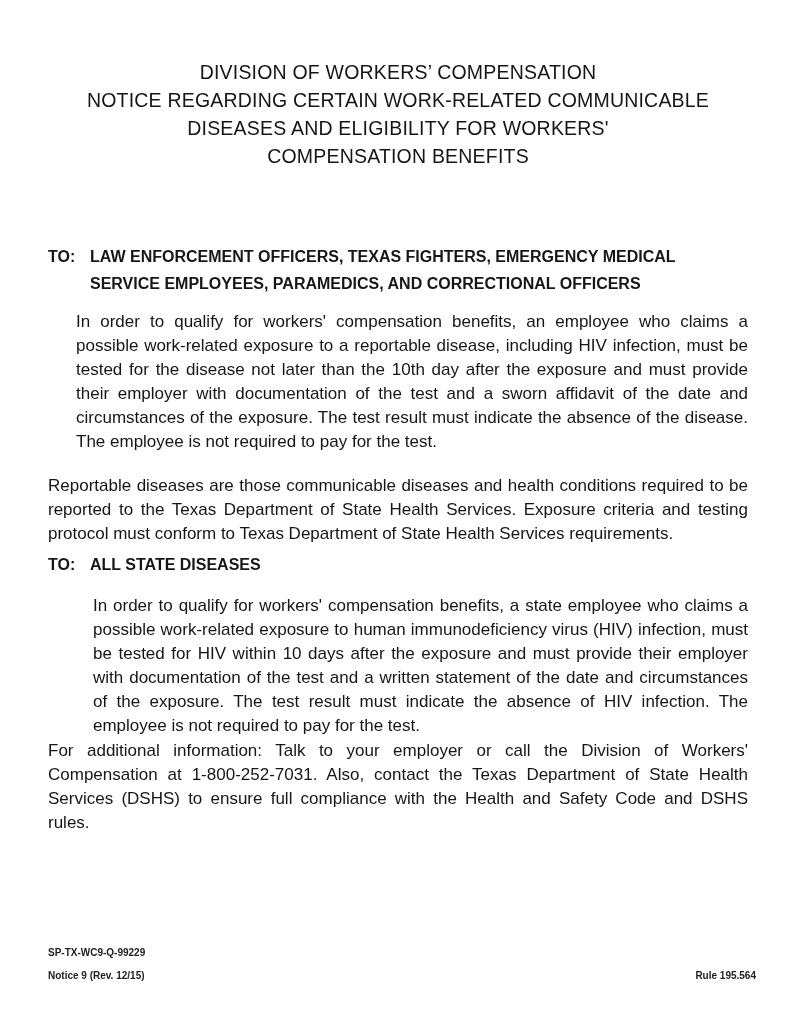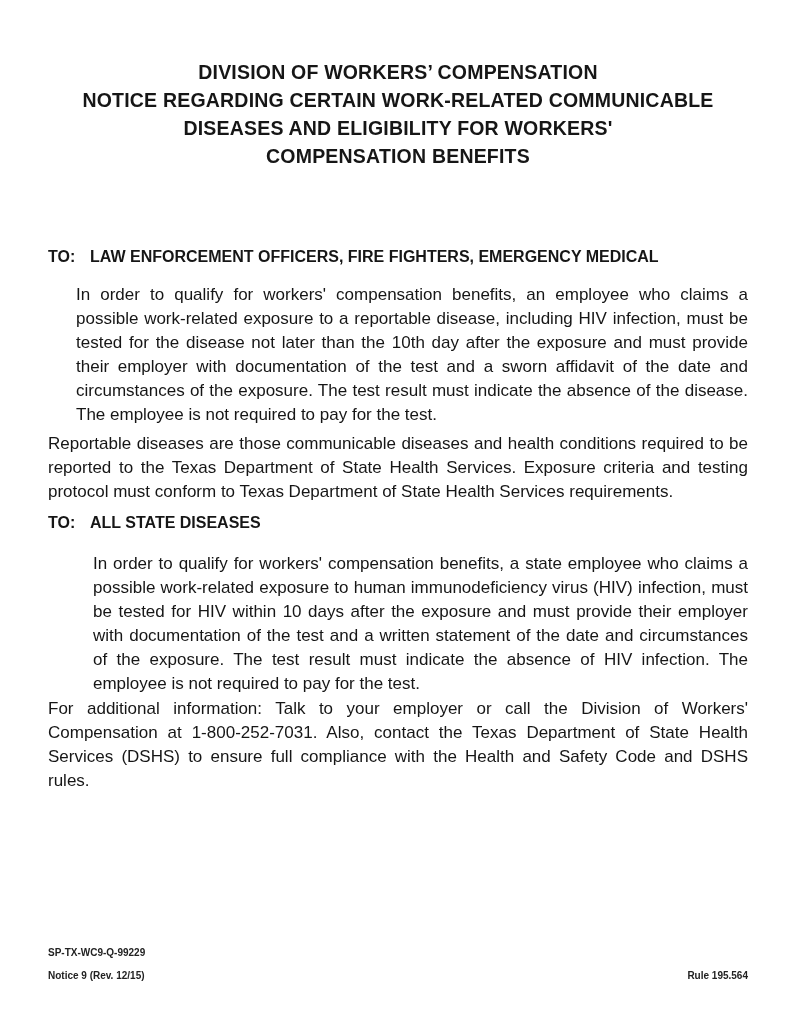--- a/index.html
+++ b/index.html
@@ -11,21 +11,21 @@
     margin: 0 auto;
     background: #ffffff;
     color: #161616;
     font-family: "Liberation Sans", "DejaVu Sans", sans-serif;
     padding: 0 52px 0 48px;
     overflow: hidden;
   }
   .doc-title {
     margin-top: 58px;
     text-align: center;
-    font-weight: bold;
+    font-weight: normal;
     font-size: 19.5px;
     line-height: 28px;
     letter-spacing: 0.2px;
   }
   .to-heading {
     display: flex;
     font-weight: bold;
     font-size: 16px;
     line-height: 27px;
   }
@@ -36,27 +36,27 @@
   .to-heading .to-text { flex: 1; }
   .heading-1 { margin-top: 73px; }
   .heading-2 { margin-top: 5px; }
   .body-par {
     font-size: 17px;
     line-height: 24px;
     text-align: justify;
   }
   .par-indented { margin-left: 45px; }
   .par-1 { margin-top: 13px; margin-left: 28px; }
-  .par-2 { margin-top: 5px; }
+  .par-2 { margin-top: 20px; }
   .par-3 { margin-top: 16px; }
   .par-4 { margin-top: 1px; }
   .footer {
     position: absolute;
     left: 48px;
-    right: 52px;
+    right: 44px;
     bottom: 0;
     height: 95px;
     font-size: 10px;
     font-weight: bold;
     color: #222222;
   }
   .footer .form-number {
     position: absolute;
     top: 7px;
     left: 0;
@@ -86,21 +86,22 @@
   <div class="doc-title">
     <div>DIVISION OF WORKERS’ COMPENSATION</div>
     <div>NOTICE REGARDING CERTAIN WORK-RELATED COMMUNICABLE</div>
     <div>DISEASES AND ELIGIBILITY FOR WORKERS'</div>
     <div>COMPENSATION BENEFITS</div>
   </div>
 
   <div class="to-heading heading-1">
     <span class="to-label">TO:</span>
     <span class="to-text">
-      <div>LAW ENFORCEMENT OFFICERS, FIRE FIGHTERS, EMERGENCY MEDICAL</div>
+      <div>LAW ENFORCEMENT OFFICERS, TEXAS FIGHTERS, EMERGENCY MEDICAL</div>
+      <div>SERVICE EMPLOYEES, PARAMEDICS, AND CORRECTIONAL OFFICERS</div>
     </span>
   </div>
 
   <p class="body-par par-indented par-1">In order to qualify for workers' compensation benefits, an employee who claims a possible work-related exposure to a reportable disease, including HIV infection, must be tested for the disease not later than the 10th day after the exposure and must provide their employer with documentation of the test and a sworn affidavit of the date and circumstances of the exposure. The test result must indicate the absence of the disease. The employee is not required to pay for the test.</p>
 
   <p class="body-par par-2">Reportable diseases are those communicable diseases and health conditions required to be reported to the Texas Department of State Health Services. Exposure criteria and testing protocol must conform to Texas Department of State Health Services requirements.</p>
 
   <div class="to-heading heading-2">
     <span class="to-label">TO:</span>
     <span class="to-text">ALL STATE DISEASES</span>

